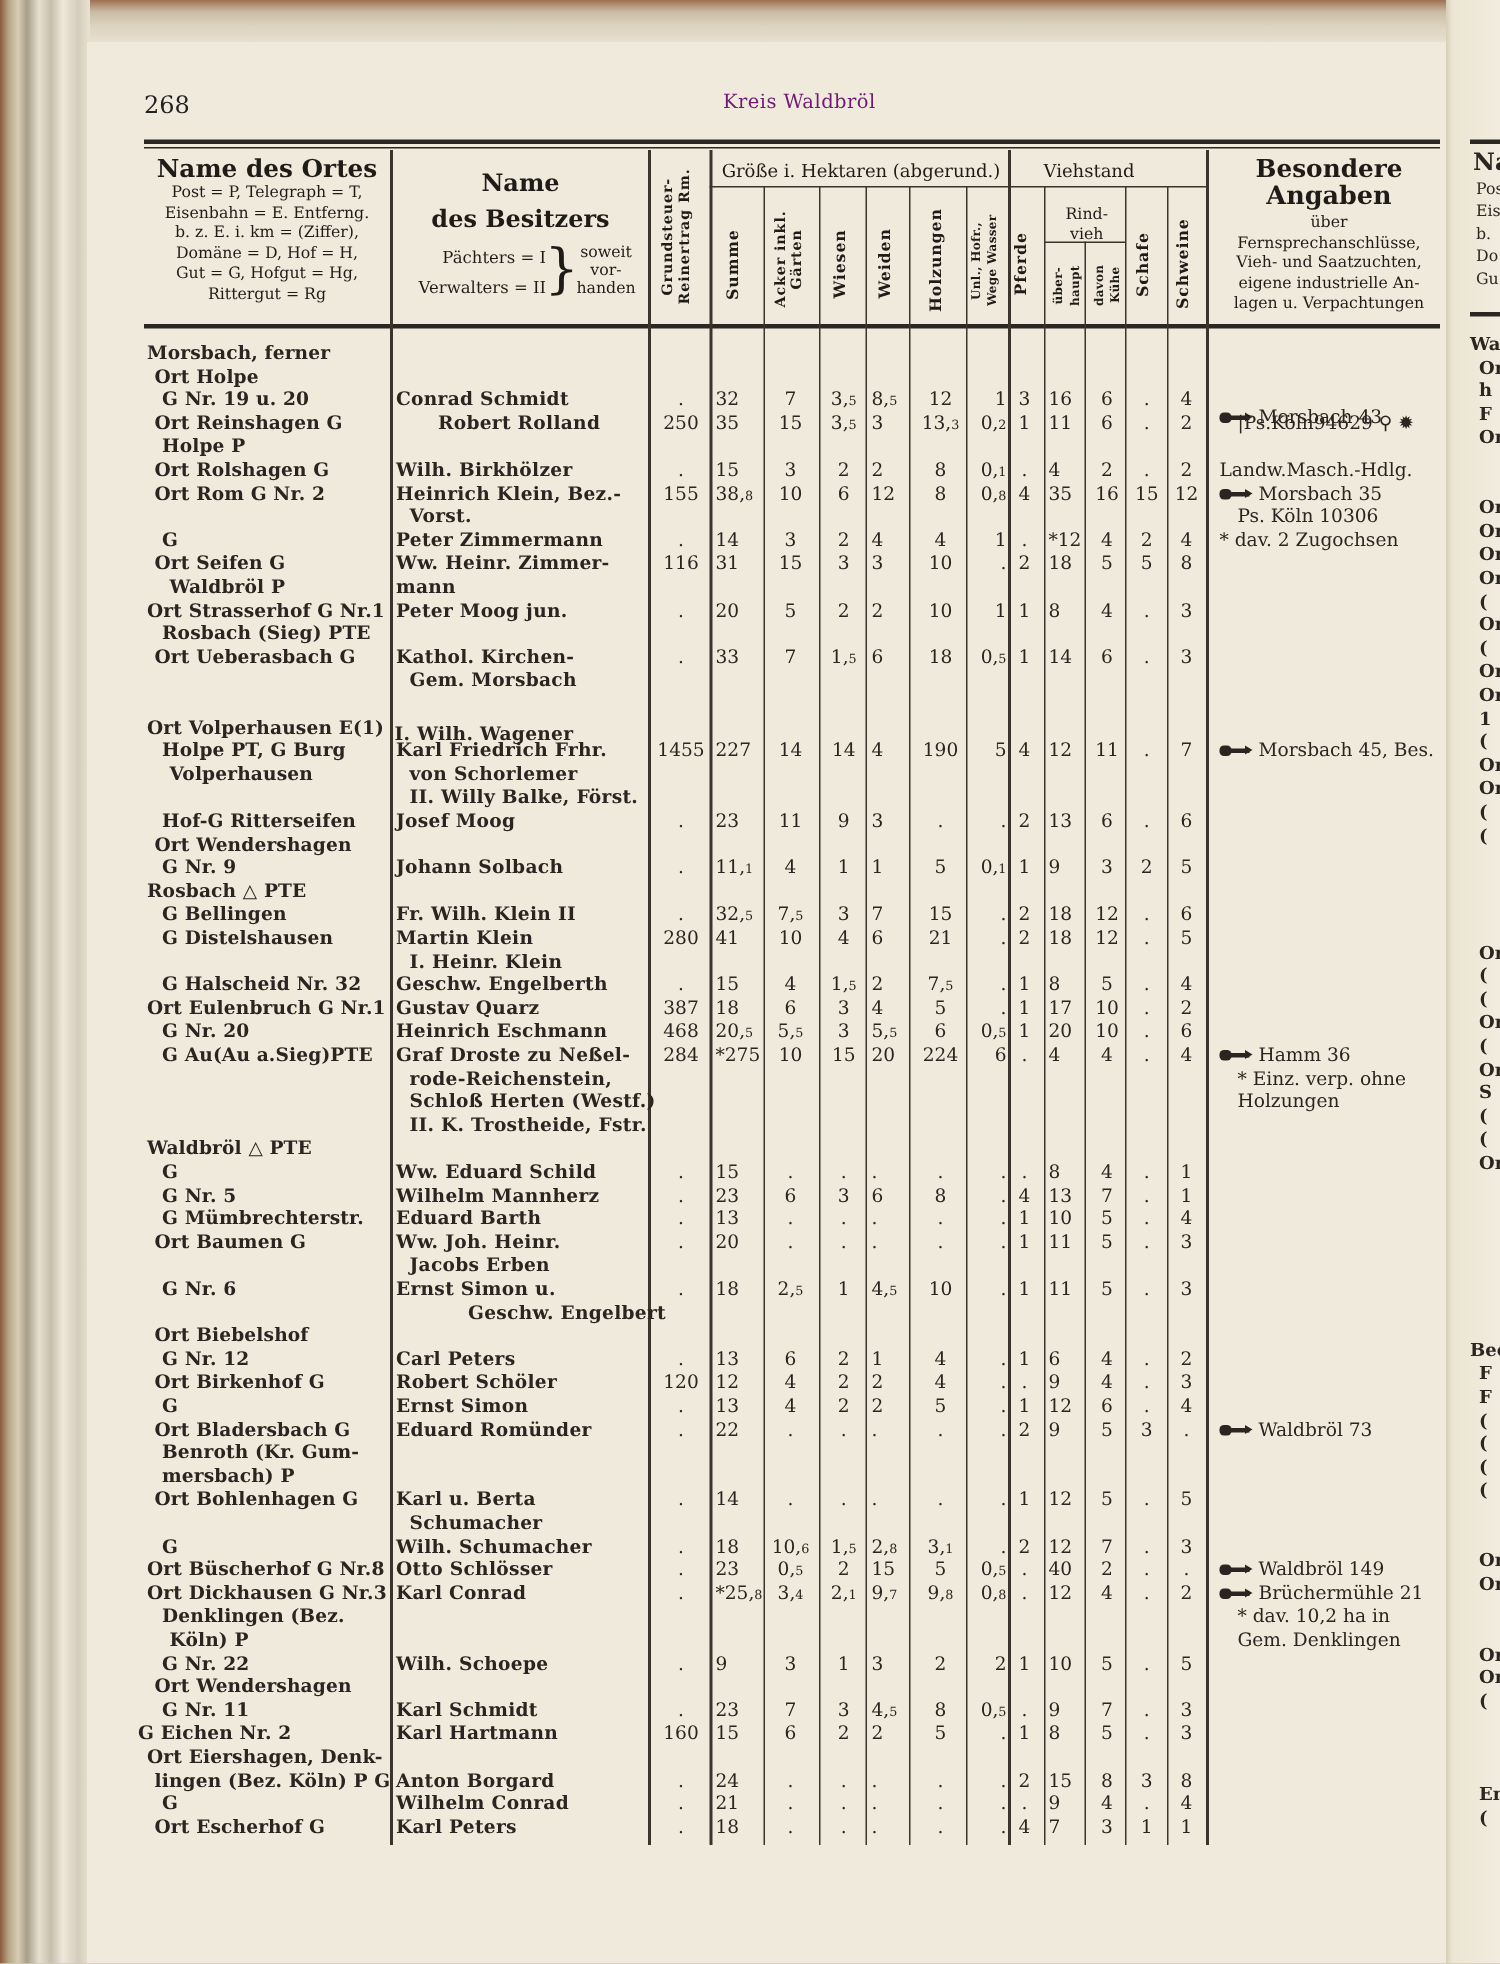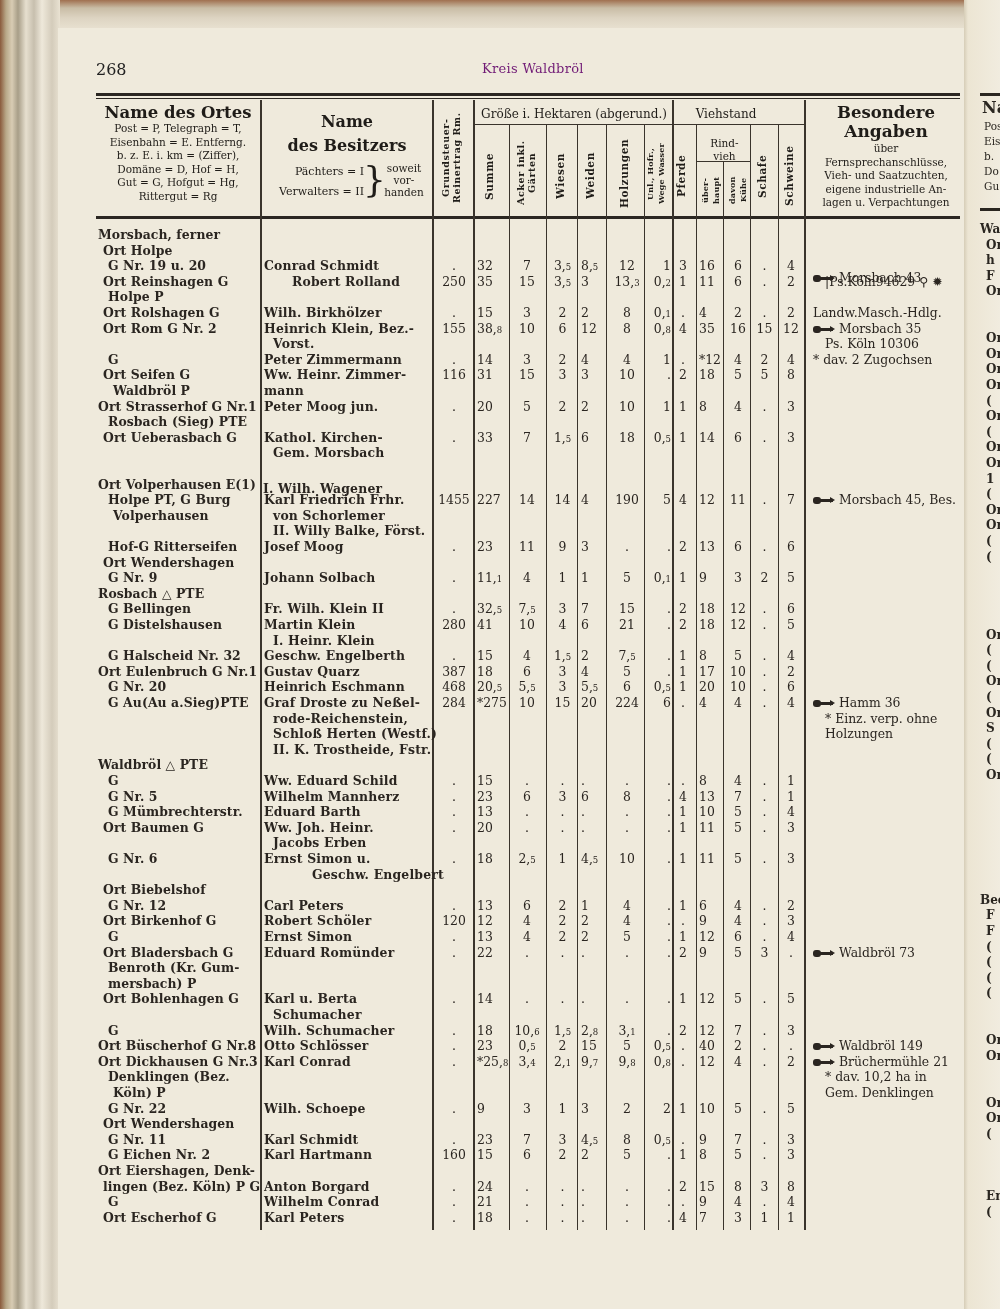--- a/index.html
+++ b/index.html
@@ -864,21 +864,21 @@
       <span class="cell num c-we">4,<span class="sub">5</span></span>
       <span class="cell num c-ho">8</span>
       <span class="cell num c-un">0,<span class="sub">5</span></span>
       <span class="cell num c-pf">.</span>
       <span class="cell num c-ri">9</span>
       <span class="cell num c-kh">7</span>
       <span class="cell num c-sf">.</span>
       <span class="cell num c-sw">3</span>
     </div>
     <div class="row" style="top: 1147.4px;">
-      <span class="cell place" style="left: 108px;">G  Eichen Nr. 2</span>
+      <span class="cell place" style="left: 92px;">G  Eichen Nr. 2</span>
       <span class="cell owner" style="left: 264px;">Karl Hartmann</span>
       <span class="cell num c-gs">160</span>
       <span class="cell num c-su">15</span>
       <span class="cell num c-ak">6</span>
       <span class="cell num c-wi">2</span>
       <span class="cell num c-we">2</span>
       <span class="cell num c-ho">5</span>
       <span class="cell num c-un">.</span>
       <span class="cell num c-pf">1</span>
       <span class="cell num c-ri">8</span>

